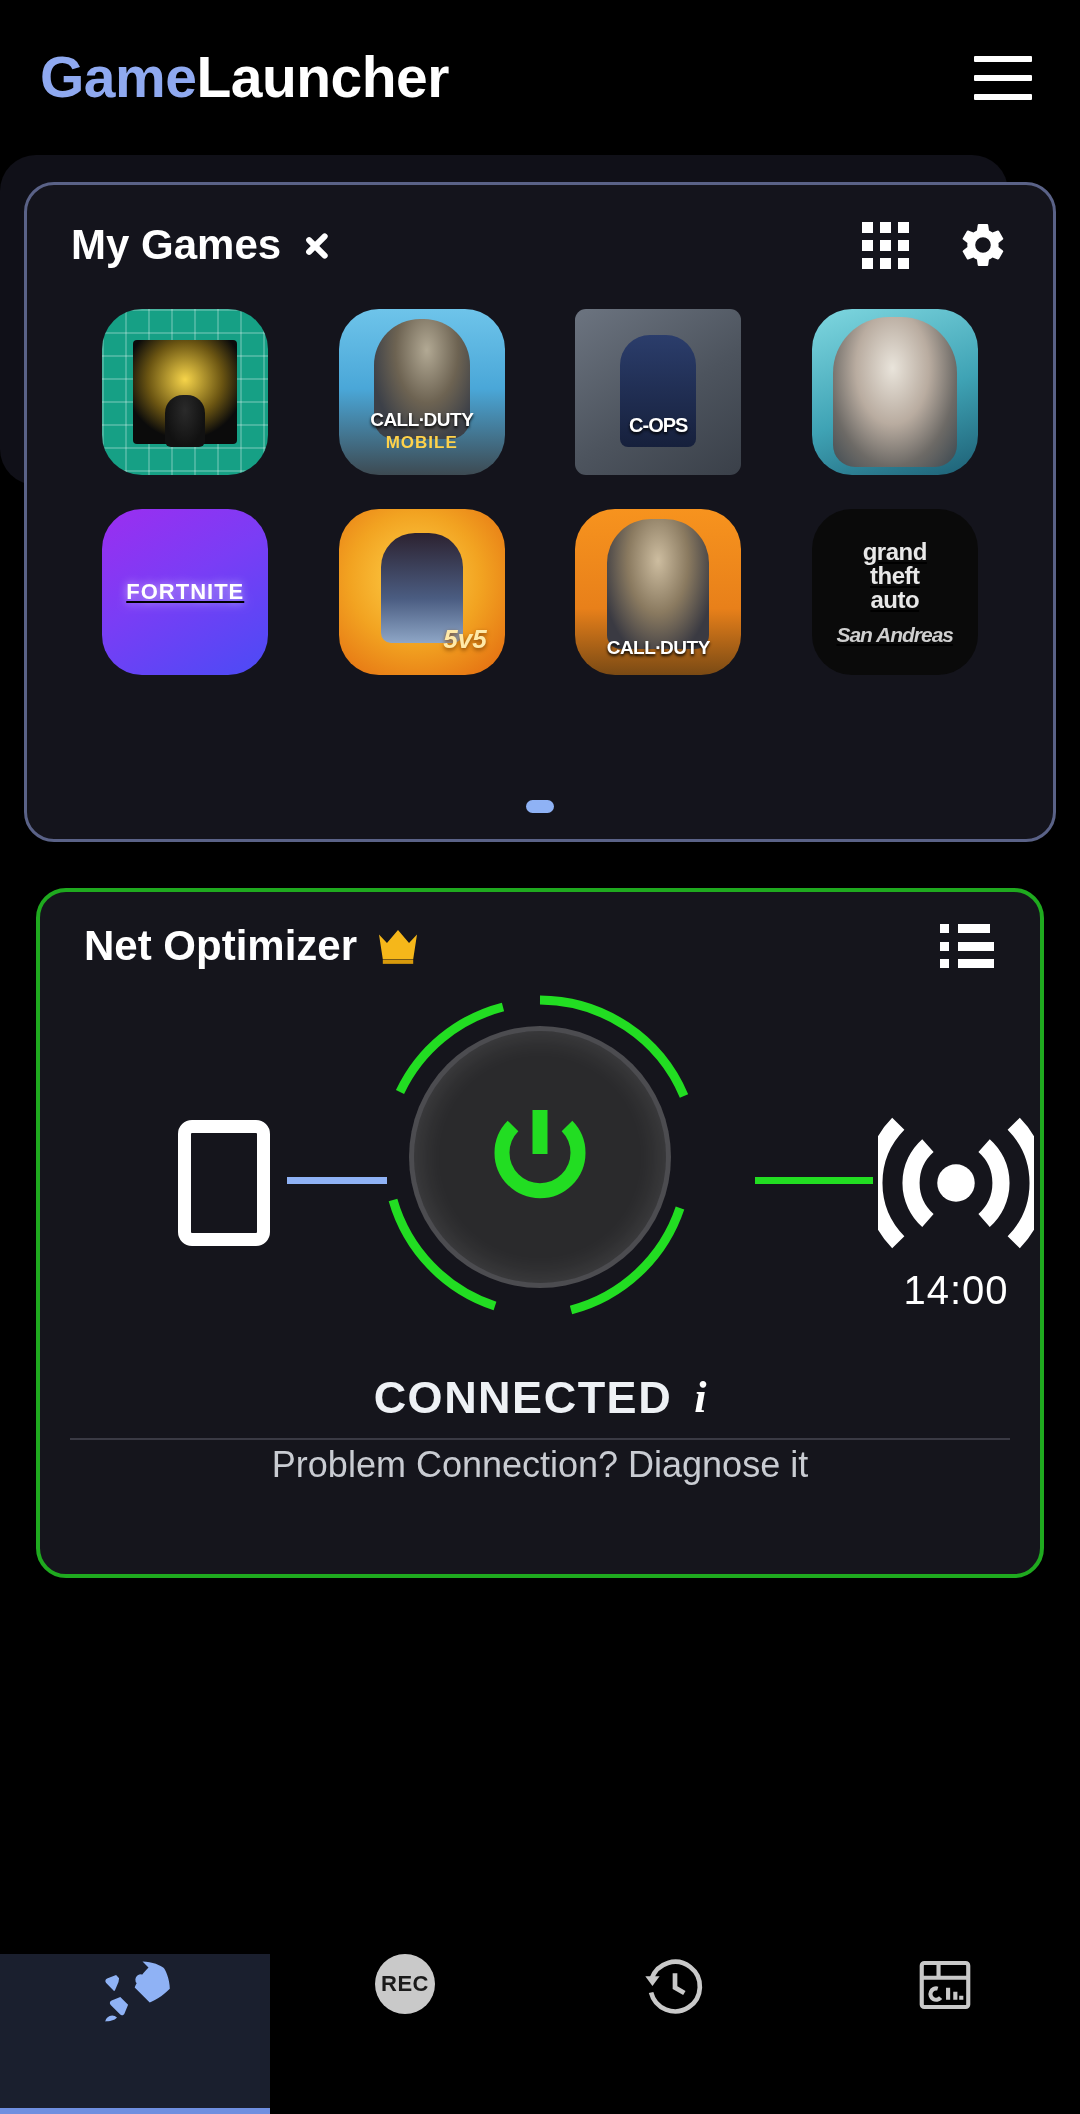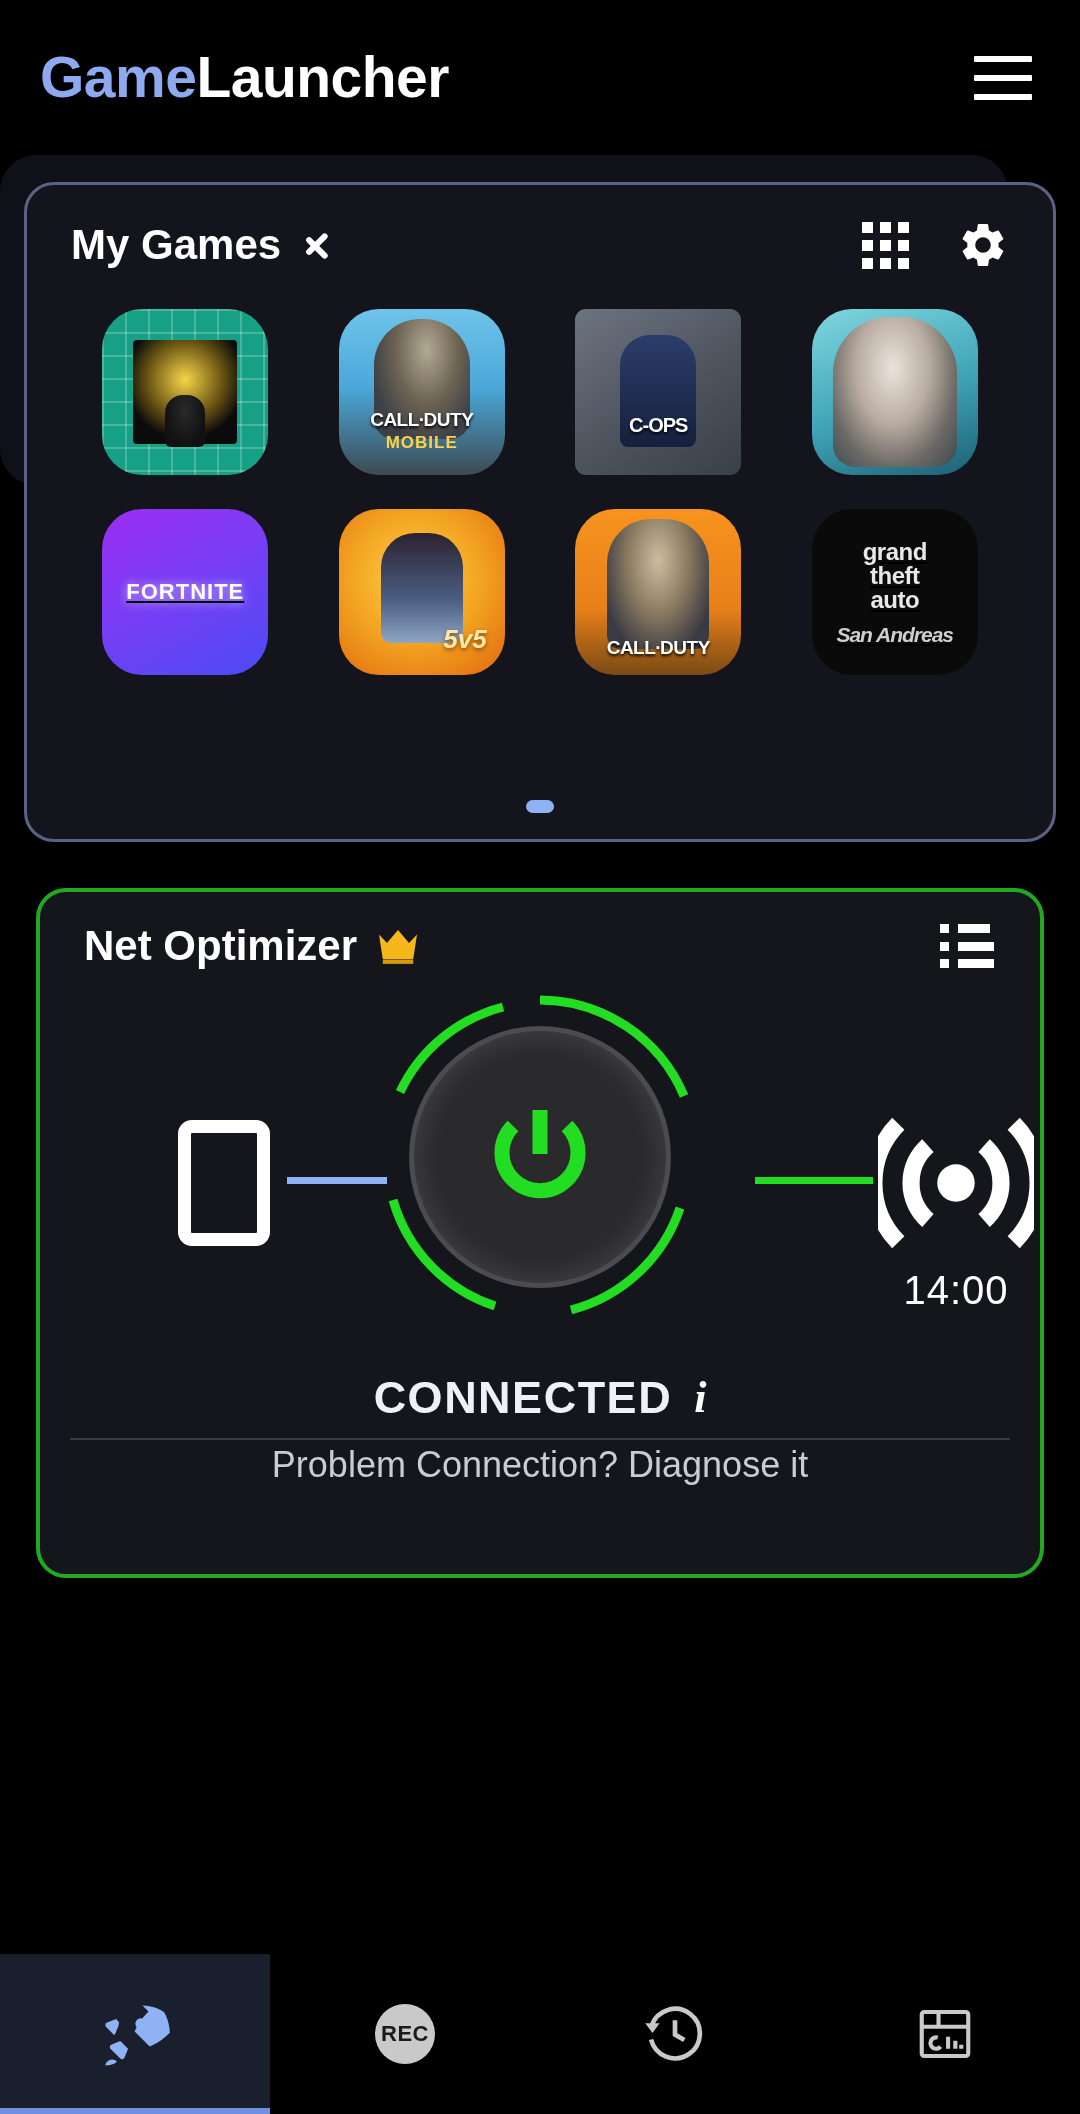--- a/index.html
+++ b/index.html
@@ -174,21 +174,21 @@
   .comm-item { width: 180px; text-align: center; }
   .comm-orb { width: 80px; height: 80px; border-radius: 50%; margin: 0 auto; }
   .orb-discord { background: radial-gradient(circle at 50% 54%, #ffffff 0%, #f1f2ff 40%, #5865f2 100%); }
   .orb-telegram { background: radial-gradient(circle at 50% 40%, #9fdcf8 0%, #38b0e3 55%, #1b8dc4 100%); }
   .orb-whatsapp { background: radial-gradient(circle at 46% 40%, #7bf3a0 0%, #25d366 55%, #17b455 100%); }
   .comm-label { color: #d8dadf; font-size: 33px; font-weight: bold; margin-top: 16px; }
 
   
   #bottomnav { position: absolute; left: 0; bottom: 0; width: 1080px; height: 160px;
                background: #000000; display: flex; }
-  .nav-item { flex: 1; position: relative; display: flex; align-items: center;
+  .nav-item { flex: 1; position: relative; display: flex; 
               justify-content: center; }
   .nav-item.active { background: #1a1f2e; }
   .nav-item.active::after { content: ""; position: absolute; left: 0; right: 0; bottom: 0;
               height: 6px; background: #6f8fe0; }
   .rec-circle { width: 60px; height: 60px; border-radius: 50%; background: #c9c9c9;
        display: flex; align-items: center; justify-content: center;
        color: #1a1a1a; font-size: 22px; font-weight: bold; letter-spacing: .5px; }
 </style>
 </head>
 <body>

